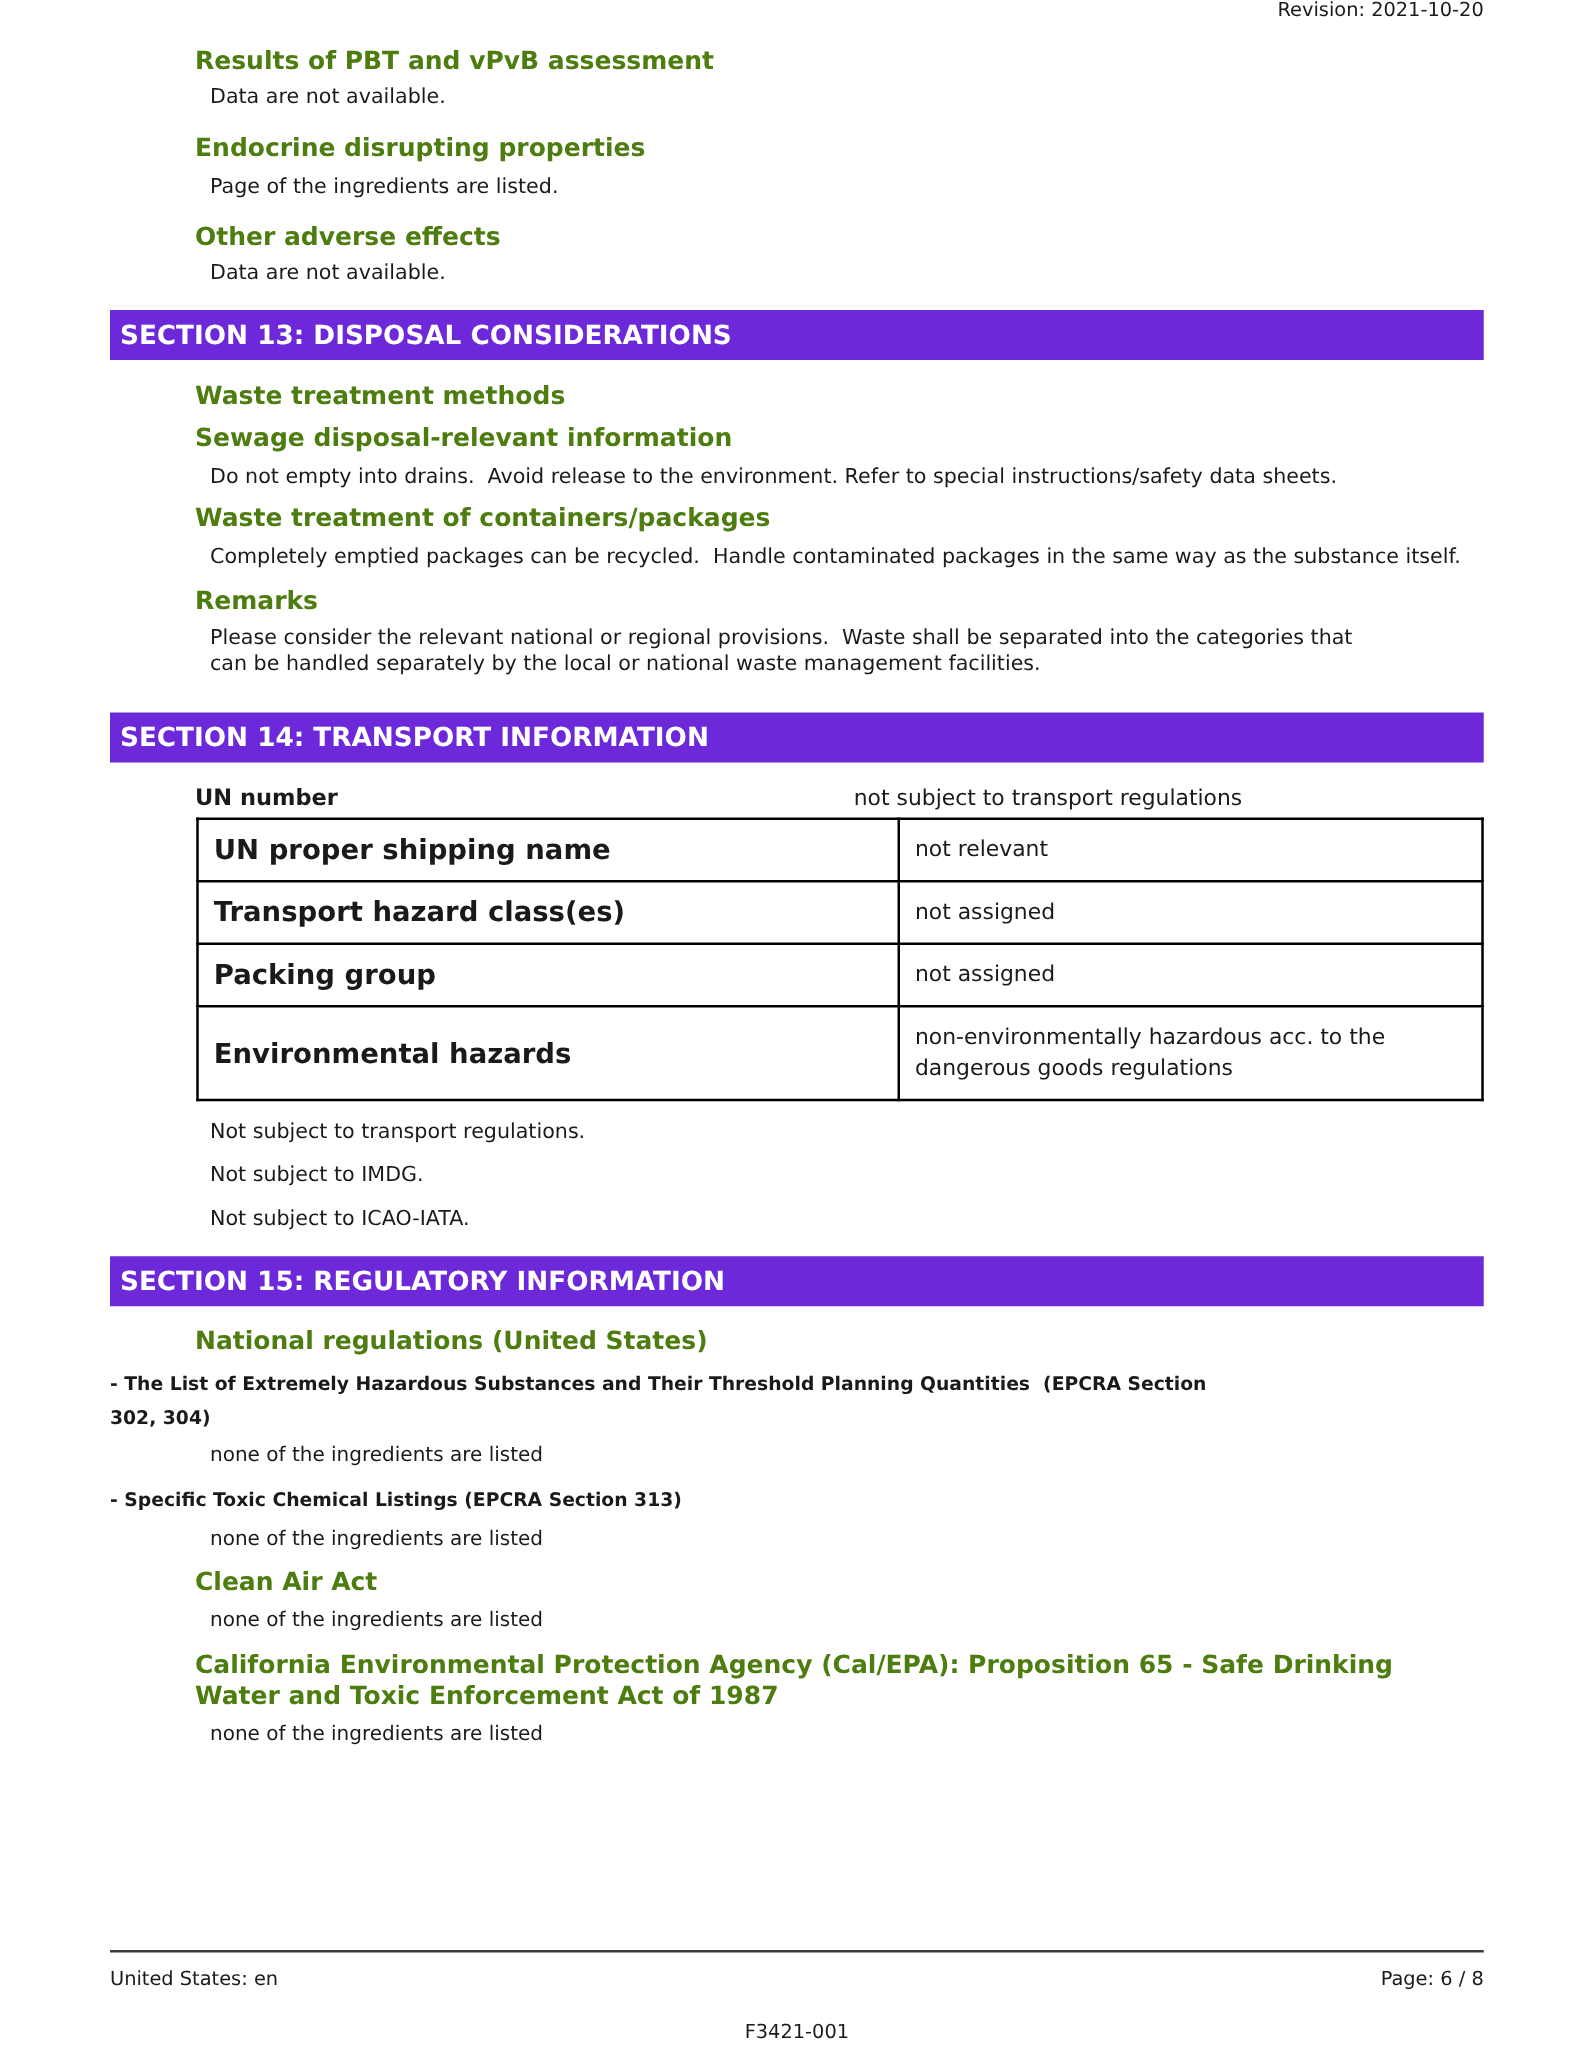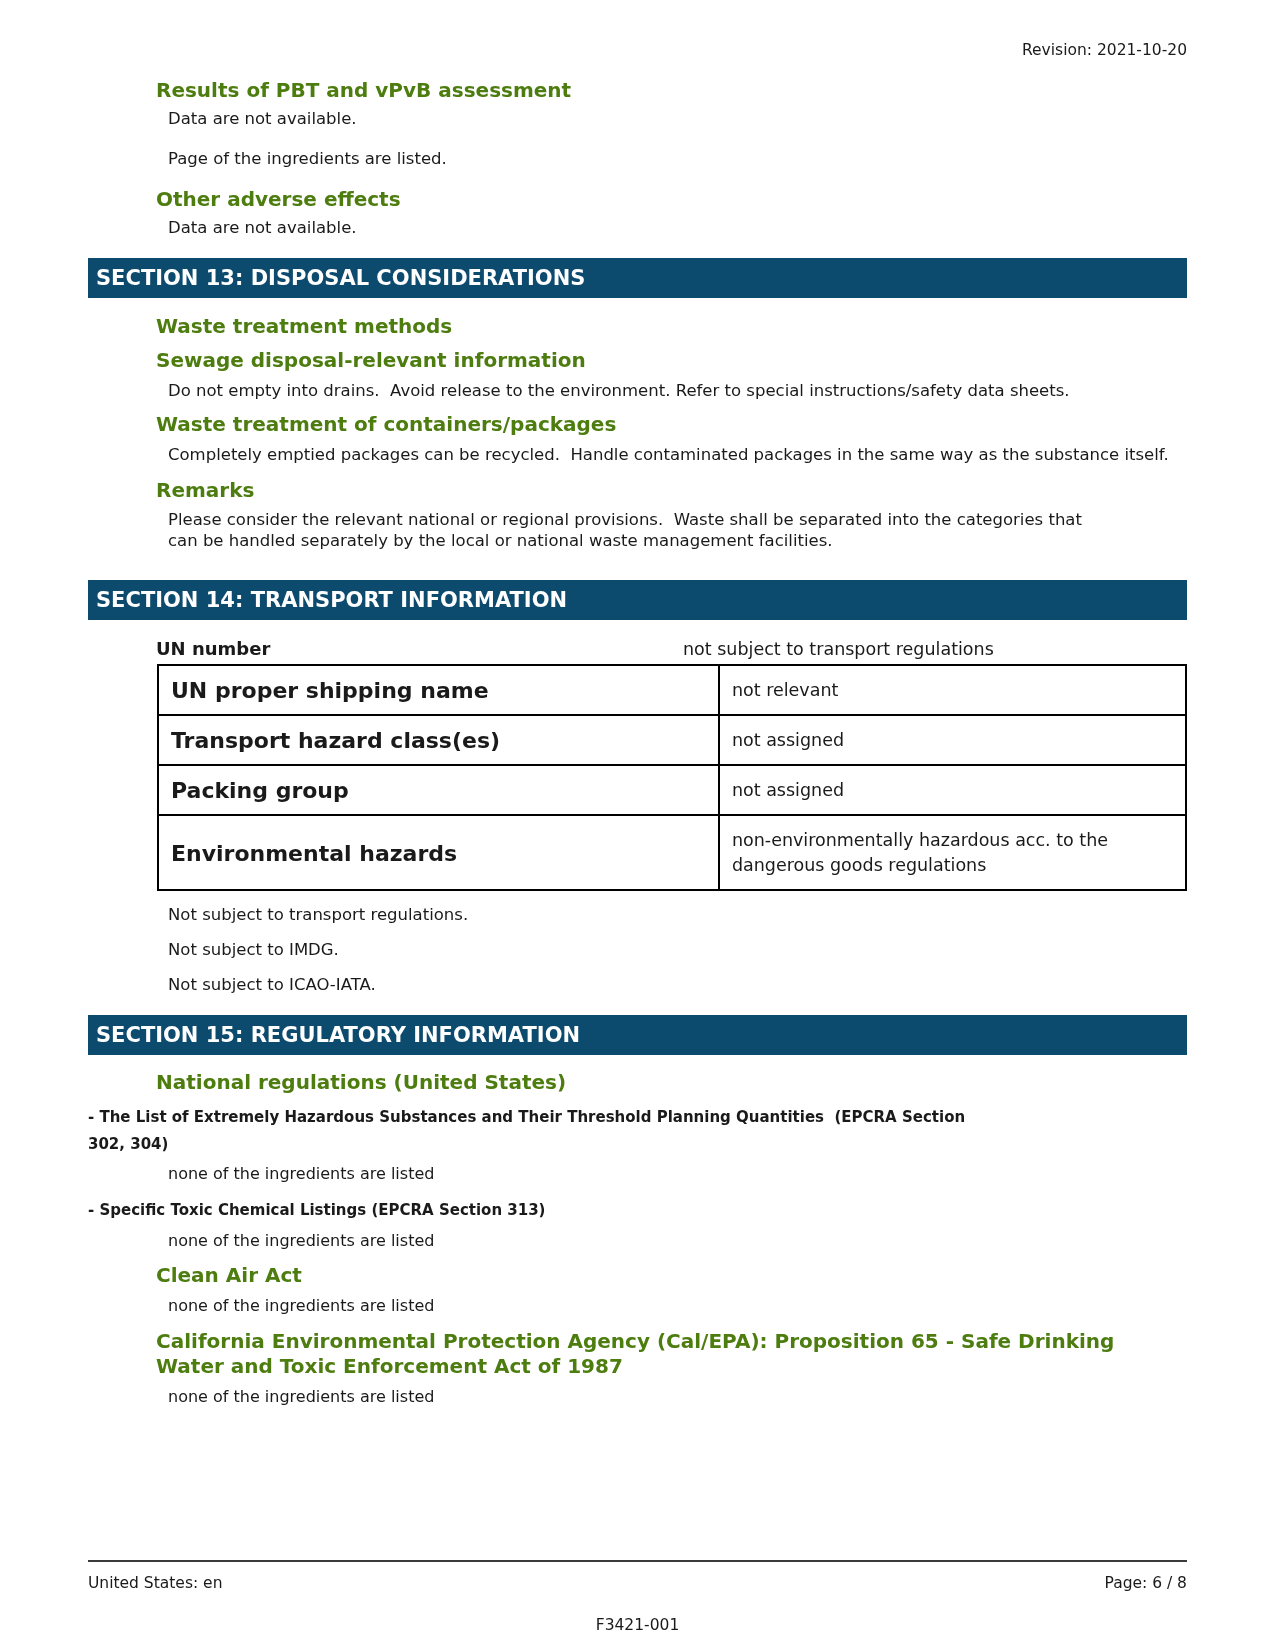--- a/index.html
+++ b/index.html
@@ -4,21 +4,21 @@
 <style>
   * { margin: 0; padding: 0; box-sizing: border-box; }
   html, body { background: #ffffff; }
   body {
     width: 1275px; height: 1650px;
     font-family: "DejaVu Sans", "Liberation Sans", sans-serif;
     color: #1a1a1a;
     position: relative;
     overflow: hidden;
   }
-  .page { position: relative; width: 1275px; height: 1650px; padding-top: 42px; }
+  .page { position: relative; width: 1275px; height: 1650px; }
 
   .revision {
     margin: 0 88px 20px 88px;
     text-align: right;
     font-size: 15.5px; line-height: 16px;
     white-space: pre-wrap;
   }
 
   h3.doc-h {
     margin: 0 88px 8px 156px;
@@ -27,21 +27,21 @@
   }
   p.doc-b {
     margin: 0 88px 18px 168px;
     font-size: 16.5px; line-height: 21px;
     white-space: pre-wrap;
   }
 
   .secbar {
     margin: 0 88px 16px 88px;
     height: 40px;
-    background: #0c4a6e;
+    background: #6d28d9;
     color: #ffffff;
     font-size: 21px; font-weight: 700;
     display: flex; align-items: center;
     padding-left: 8px;
     white-space: pre-wrap;
   }
 
   
   .mb6  { margin-bottom: 6px !important; }
   .mb7  { margin-bottom: 7px !important; }
@@ -120,20 +120,21 @@
 </head>
 <body>
 
 <div class="page">
 
   <div class="revision">Revision: 2021-10-20</div>
 
   <h3 class="doc-h mb6">Results of PBT and vPvB assessment</h3>
   <p class="doc-b mb19">Data are not available.</p>
 
+  <h3 class="doc-h mb8">Endocrine disrupting properties</h3>
   <p class="doc-b mb18">Page of the ingredients are listed.</p>
 
   <h3 class="doc-h mb6">Other adverse effects</h3>
   <p class="doc-b mb20">Data are not available.</p>
 
   <div class="secbar">SECTION 13: DISPOSAL CONSIDERATIONS</div>
 
   <h3 class="doc-h mb10">Waste treatment methods</h3>
 
   <h3 class="doc-h mb8">Sewage disposal-relevant information</h3>

